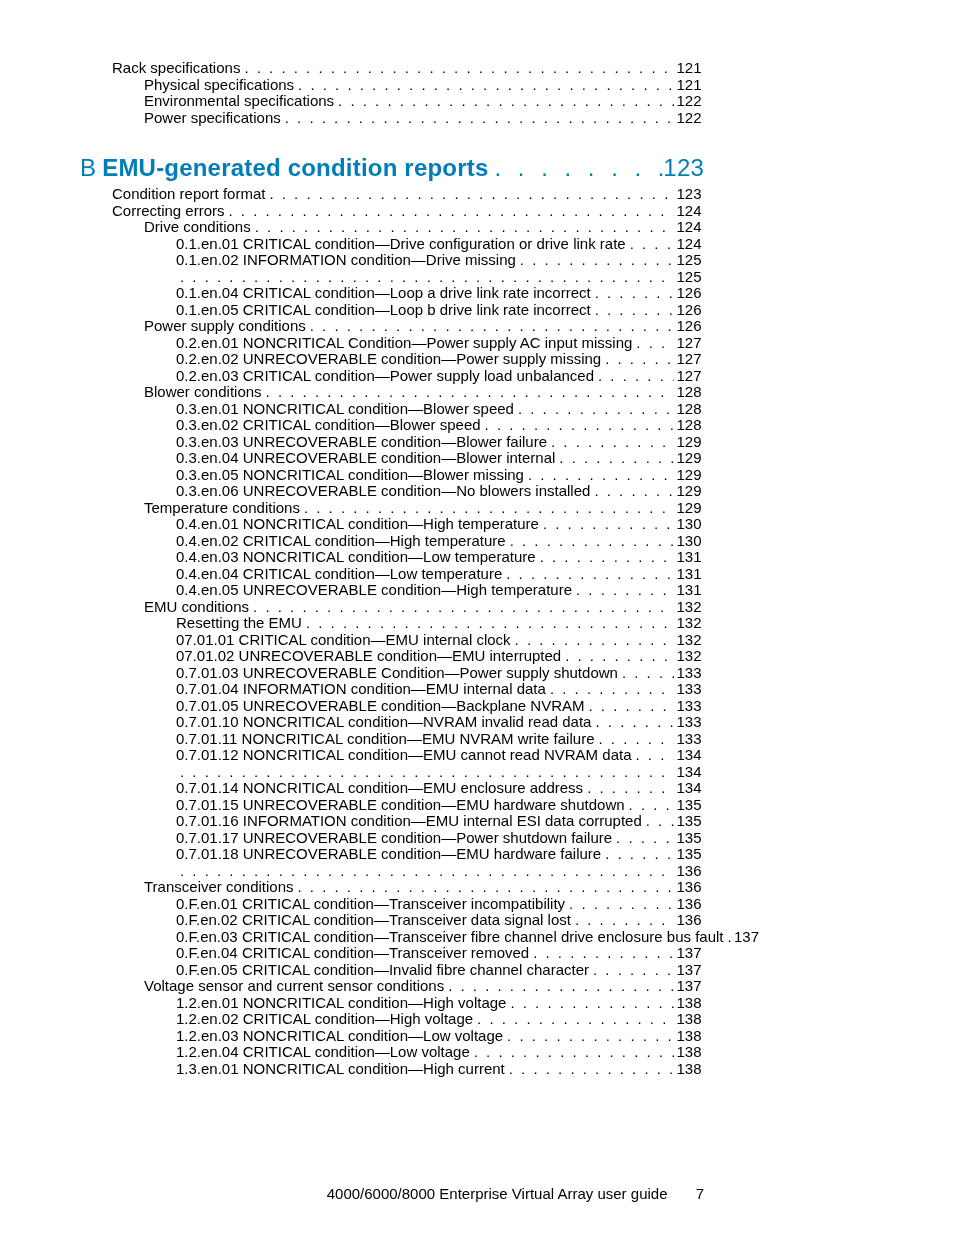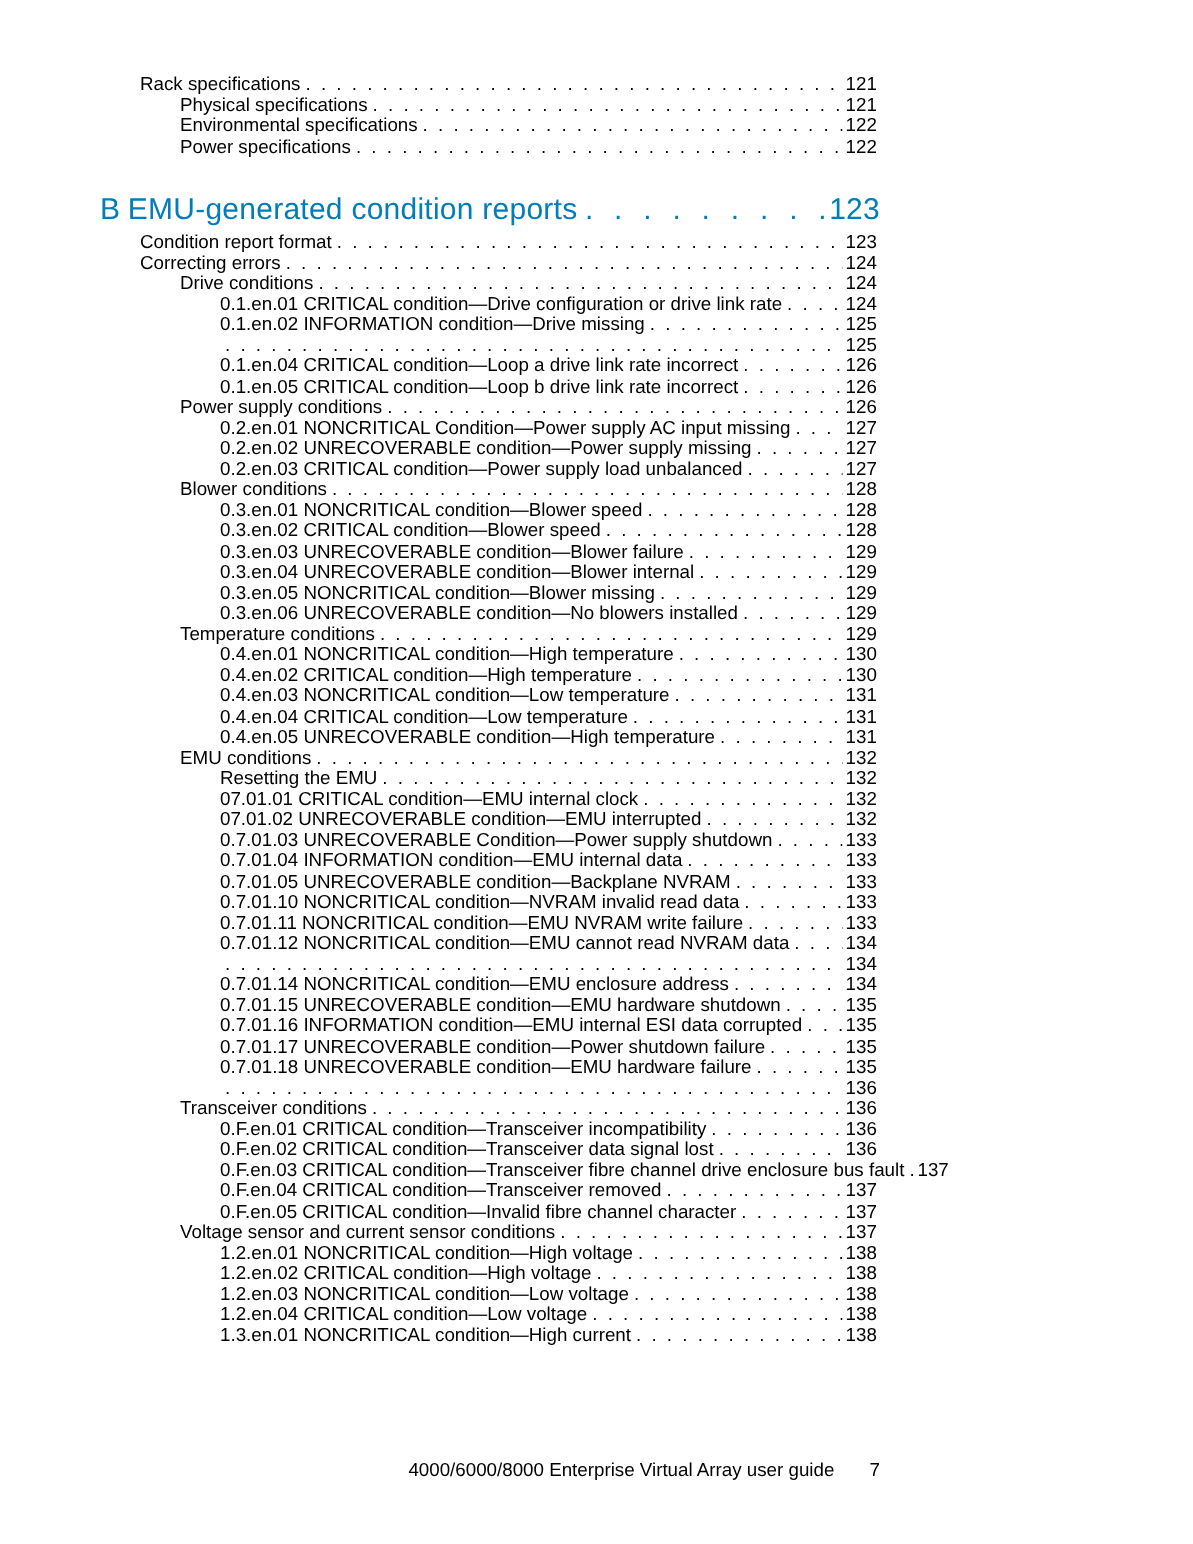--- a/index.html
+++ b/index.html
@@ -53,35 +53,36 @@
     margin-bottom: 4px;
     white-space: nowrap;
     letter-spacing: 0.2px;
   }
   .section-head .sec-letter {
     flex: 0 0 auto;
     padding-right: 6px;
   }
   .section-head .sec-title {
     flex: 0 0 auto;
+    font-weight: bold;
   }
   .section-head .sec-dots {
     flex: 1 1 auto;
     overflow: hidden;
     padding: 0 6px;
     letter-spacing: 5px;
   }
   .section-head .sec-page {
     flex: 0 0 auto;
     min-width: 40px;
     text-align: right;
   }
   .footer {
     position: absolute;
-    bottom: 50px;
+    bottom: 33px;
     right: 98px;
     font-size: 15px;
     font-weight: 400;
     color: #000;
   }
   .footer .pnum {
     display: inline-block;
     margin-left: 24px;
   }
 </style>

